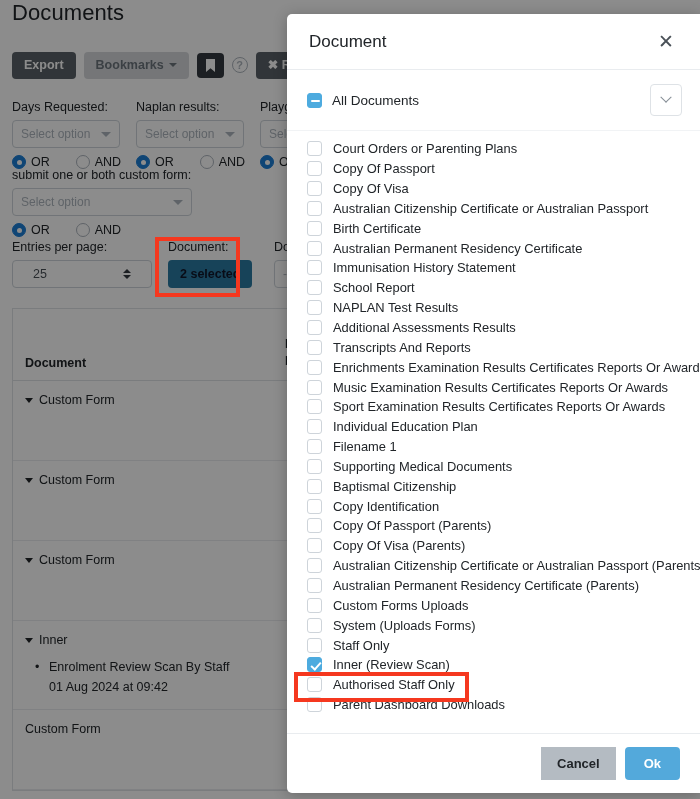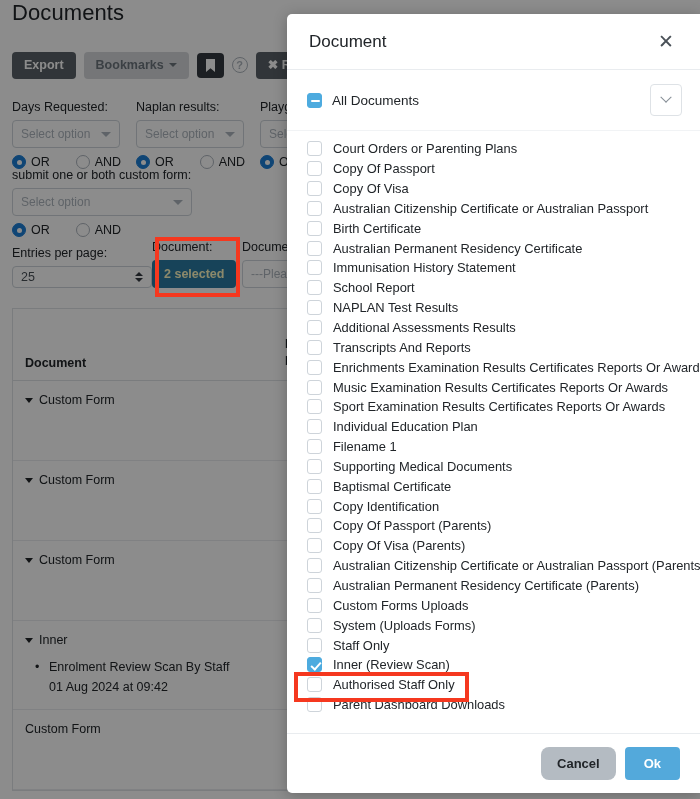--- a/index.html
+++ b/index.html
@@ -54,32 +54,32 @@
     padding: 0 8px; font-size: 12px; color: #adb5bd;
   }
   .sel-caret { width:0;height:0;border-left:5px solid transparent;border-right:5px solid transparent;border-top:5px solid #adb5bd; }
   .radio-row { display: flex; align-items: center; gap: 26px; margin-top: 7px; }
   .radio-item { display: flex; align-items: center; gap: 5px; font-size: 12.5px; color: #212529; }
   .radio { width: 14px; height: 14px; border-radius: 50%; border: 1.6px solid #adb5bd; background: #fff; }
   .radio.on { border-color: #1c7ed6; background: #1c7ed6; position: relative; }
   .radio.on::after { content:""; position:absolute; left:3.6px; top:3.6px; width:5px;height:5px;border-radius:50%;background:#fff; }
 
   .custom-form-block { position: absolute; left: 12px; top: 168px; }
-  .entries-block { position: absolute; left: 12px; top: 240px; display: flex; align-items: flex-end; }
+  .entries-block { position: absolute; left: 12px; top: 240px; display: flex; gap: 16px; align-items: flex-start; }
   .entries-col { width: 140px; }
   .stepper-box {
-    height: 22px; border: 1px solid #ced4da; border-radius: 4px; background:#fff;
-    display:flex; align-items:center; justify-content:space-between; padding:0 8px;
+    height: 28px; border: 1px solid #ced4da; border-radius: 4px; background:#fff;
+    display:flex; align-items:center; justify-content:space-between; padding:0 20px;
     font-size:12.5px; color:#495057;
   }
   .stepper-arrows { display:flex; flex-direction:column; gap:2px; color:#343a40; }
   .ar-up { width:0;height:0;border-left:4px solid transparent;border-right:4px solid transparent;border-bottom:4px solid #343a40; }
   .ar-dn { width:0;height:0;border-left:4px solid transparent;border-right:4px solid transparent;border-top:4px solid #343a40; }
   .sel-btn {
-    background: #2b7ba3; color: #fef9c3; font-size: 12.5px; font-weight:bold;
+    background: #2b7ba3; color: #0f172a; font-size: 12.5px; font-weight:bold;
     border: none; border-radius: 4px; padding: 7px 12px; cursor:pointer; white-space:nowrap;
   }
   .plain-select {
     height: 28px; border: 1px solid #ced4da; border-radius: 4px; background:#fff;
     display:flex;align-items:center;padding:0 8px;font-size:12px;color:#adb5bd;white-space:nowrap;
   }
 
   
   .table-wrap {
     position: absolute; left: 12px; top: 308px; width: 660px;
@@ -137,21 +137,21 @@
   }
 
   .modal-list { flex: 1 1 auto; overflow: hidden; padding: 8px 0 0 0; position: relative; }
   .opt { display:flex; align-items:center; gap: 11px; padding: 0 20px; height: 19.85px; }
   .opt-label { font-size: 12.9px; color: #212529; white-space: nowrap; }
 
   .modal-footer {
     flex: 0 0 auto; border-top: 1px solid #e9ecef;
     padding: 13px 20px; display:flex; justify-content:flex-end; gap: 9px;
   }
-  .btn-cancel { background:#b4bbc2; color:#212529; font-weight:bold; font-size:13px; border:none;border-radius:8px; padding:9px 16px; cursor:pointer; }
+  .btn-cancel { background:#b4bbc2; color:#212529; font-weight:bold; font-size:13px; border:none;border-radius:0; padding:9px 16px; cursor:pointer; }
   .btn-ok { background:#53a9db; color:#fff; font-weight:bold; font-size:13px; border:none;border-radius:4px; padding:9px 19px; cursor:pointer; }
 
   
   .anno { position: absolute; border: 4px solid #f5381f; pointer-events: none; }
   #anno-doc-filter { left: 155px; top: 237px; width: 85px; height: 60px; }
   #anno-inner { left: 294px; top: 672px; width: 175px; height: 30px; }
 </style>
 </head>
 <body>
 
@@ -407,21 +407,21 @@
         <div class="opt">
           <span class="cb"></span>
           <span class="opt-label">Filename 1</span>
         </div>
         <div class="opt">
           <span class="cb"></span>
           <span class="opt-label">Supporting Medical Documents</span>
         </div>
         <div class="opt">
           <span class="cb"></span>
-          <span class="opt-label">Baptismal Certificate</span>
+          <span class="opt-label">Baptismal Citizenship</span>
         </div>
         <div class="opt">
           <span class="cb"></span>
           <span class="opt-label">Copy Identification</span>
         </div>
         <div class="opt">
           <span class="cb"></span>
           <span class="opt-label">Copy Of Passport (Parents)</span>
         </div>
         <div class="opt">

